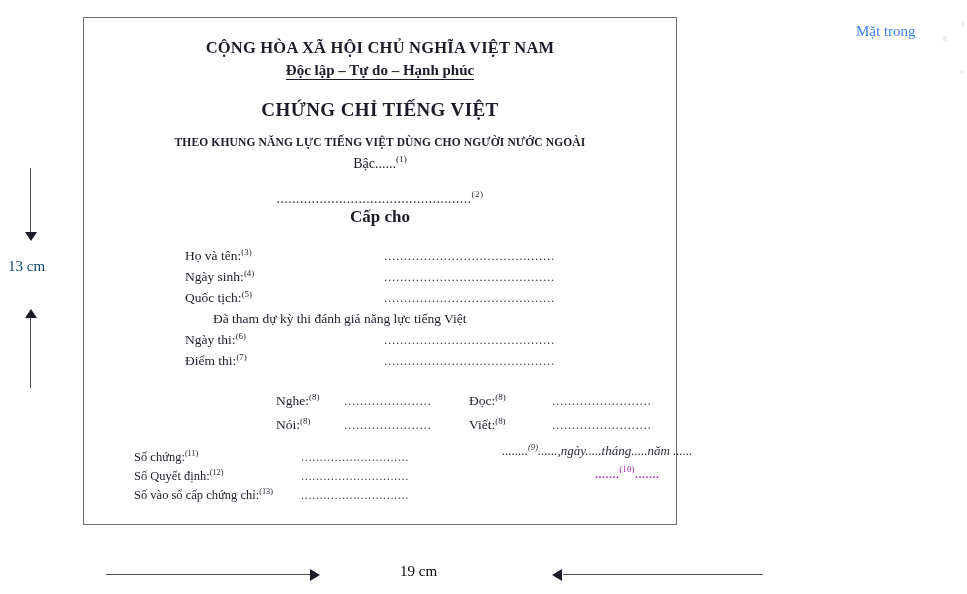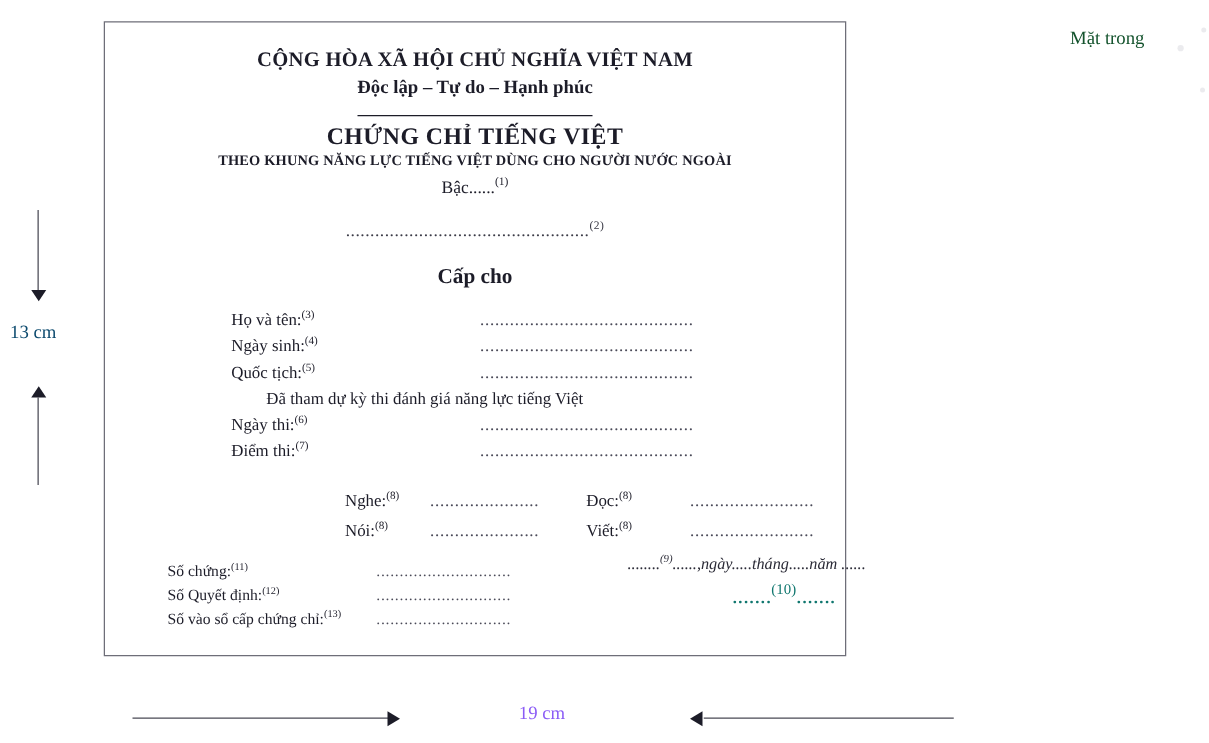--- a/index.html
+++ b/index.html
@@ -15,39 +15,39 @@
     font-family: "Liberation Serif", serif;
     color: #1c1c28;
   }
 
   
   #mat-trong {
     position: absolute;
     left: 856px;
     top: 23px;
     font-size: 15px;
-    color: #14532d;
+    color: #3b82f6;
     white-space: nowrap;
   }
 
   #vdim-label {
     position: absolute;
     left: 8px;
     top: 258px;
     font-size: 15px;
     color: #0c4a6e;
     white-space: nowrap;
   }
 
   #hdim-label {
     position: absolute;
-    left: 415px;
+    left: 400px;
     top: 563px;
     font-size: 15px;
-    color: #8b5cf6;
+    color: #000000;
     white-space: nowrap;
   }
 
   
   .vline {
     position: absolute;
     left: 30px;
     width: 1px;
     background: #4a4a55;
   }
@@ -106,46 +106,45 @@
     font-weight: bold;
     letter-spacing: 0.2px;
   }
   #motto {
     margin-top: 4px;
     font-size: 15px;
     font-weight: bold;
   }
   #motto span {
     border-bottom: 1.4px solid #1c1c28;
-    padding-bottom: 14px;
+    padding-bottom: 1px;
   }
   #certificate-title {
     margin-top: 20px;
     font-size: 19px;
     font-weight: bold;
     letter-spacing: 0.4px;
   }
   #framework-subtitle {
-    margin-top: 2px;
+    margin-top: 15px;
     font-size: 11.5px;
     font-weight: bold;
     letter-spacing: 0.15px;
   }
   #level-line {
     margin-top: 8px;
     font-size: 14px;
   }
   #org-line {
     margin-top: 19px;
     font-size: 14px;
     letter-spacing: 0.4px;
     color: #3a3a46;
   }
   #issued-to {
-    margin-top: 17px;
     font-size: 17px;
     font-weight: bold;
   }
 
   sup {
     font-size: 0.66em;
     vertical-align: super;
     line-height: 0;
   }
 
@@ -200,22 +199,22 @@
     width: 290px;
     font-size: 13px;
     font-style: italic;
     color: #2a2a36;
     white-space: nowrap;
   }
   #signature-marker {
     margin-top: 7px;
     text-align: center;
     font-style: normal;
-    font-size: 18px;
-    color: #0f766e;
+    font-size: 14px;
+    color: #a21caf;
     padding-right: 40px;
   }
 
   
   #registry-block {
     position: absolute;
     left: 50px;
     top: 432px;
     width: 330px;
     font-size: 12.5px;

